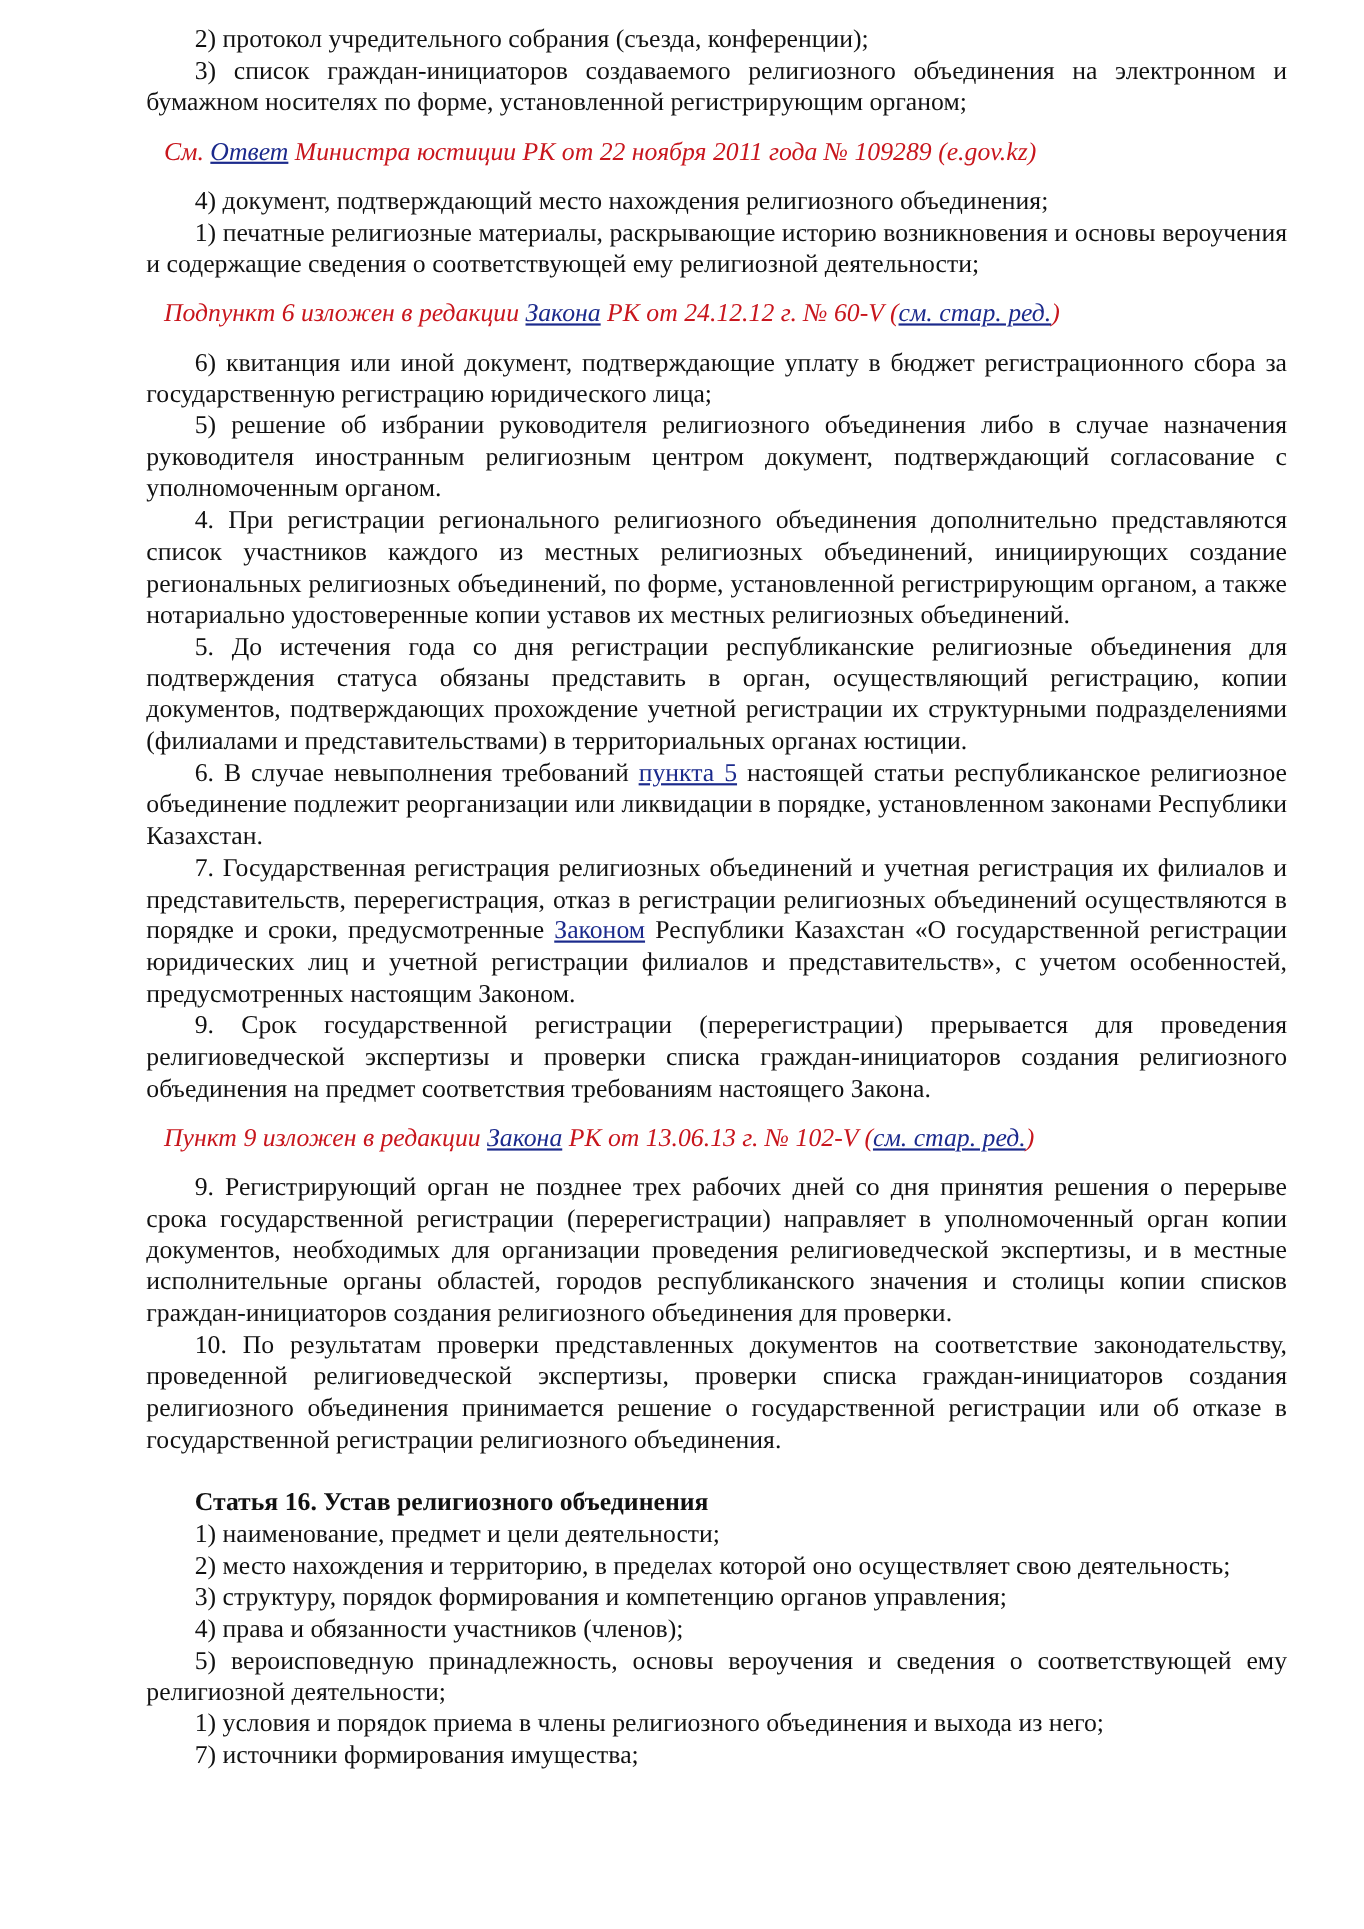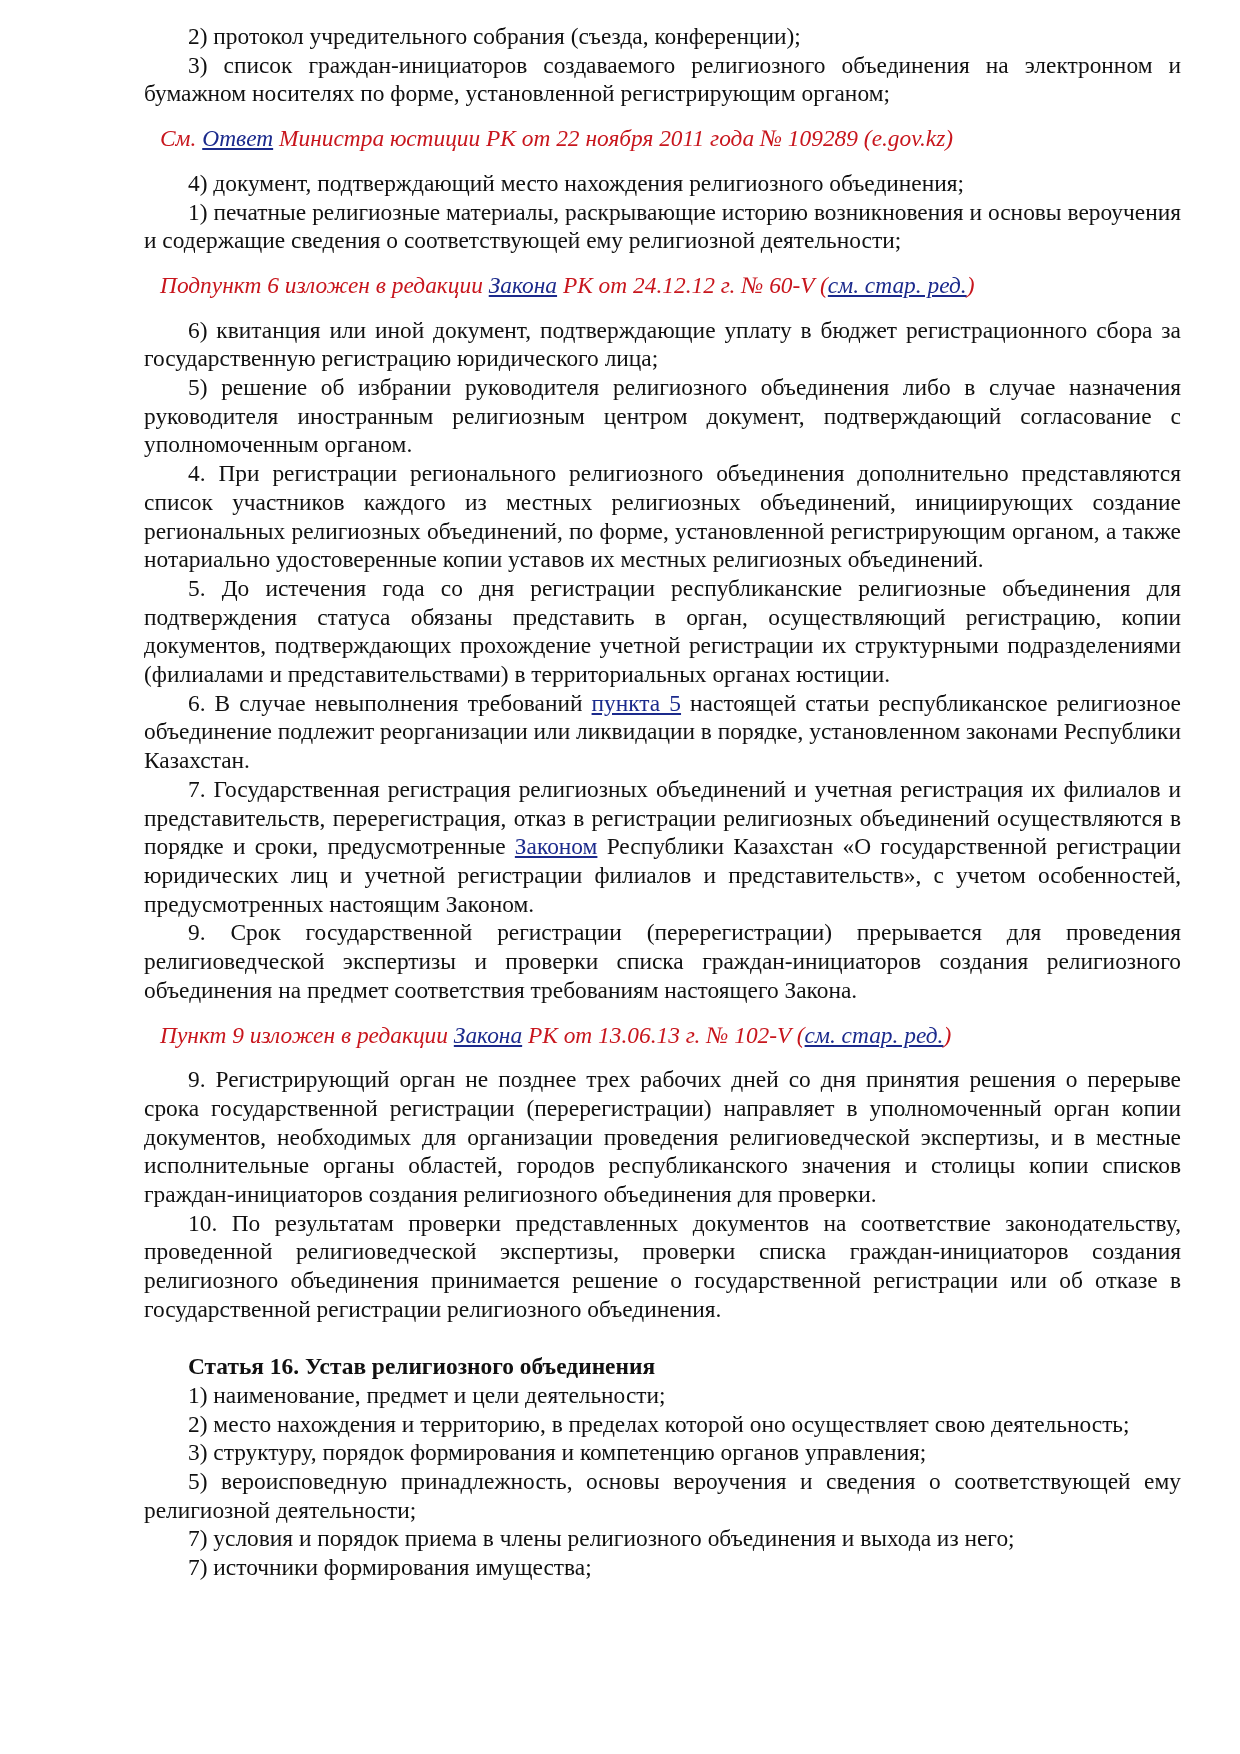--- a/index.html
+++ b/index.html
@@ -8,21 +8,21 @@
       background: #ffffff;
     }
     body {
       width: 1240px;
       height: 1754px;
       position: relative;
       overflow: hidden;
     }
     .page {
       position: absolute;
-      left: 144px;
+      left: 133px;
       top: 22px;
       width: 1037px;
       font-family: "Liberation Serif", serif;
       font-size: 23.4px;
       line-height: 28.7px;
       color: #111111;
     }
     .p {
       margin: 0;
       text-align: justify;
@@ -62,16 +62,17 @@
   <p class="p"><span>6. В случае невыполнения требований </span><span class="link">пункта 5</span><span> настоящей статьи республиканское религиозное объединение подлежит реорганизации или ликвидации в порядке, установленном законами Республики Казахстан.</span></p>
   <p class="p"><span>7. Государственная регистрация религиозных объединений и учетная регистрация их филиалов и представительств, перерегистрация, отказ в регистрации религиозных объединений осуществляются в порядке и сроки, предусмотренные </span><span class="link">Законом</span><span> Республики Казахстан «О государственной регистрации юридических лиц и учетной регистрации филиалов и представительств», с учетом особенностей, предусмотренных настоящим Законом.</span></p>
   <p class="p">9. Срок государственной регистрации (перерегистрации) прерывается для проведения религиоведческой экспертизы и проверки списка граждан-инициаторов создания религиозного объединения на предмет соответствия требованиям настоящего Закона.</p>
   <p class="note"><span>Пункт 9 изложен в редакции </span><span class="link">Закона</span><span> РК от 13.06.13 г. № 102-V (</span><span class="link">см. стар. ред.</span><span>)</span></p>
   <p class="p">9. Регистрирующий орган не позднее трех рабочих дней со дня принятия решения о перерыве срока государственной регистрации (перерегистрации) направляет в уполномоченный орган копии документов, необходимых для организации проведения религиоведческой экспертизы, и в местные исполнительные органы областей, городов республиканского значения и столицы копии списков граждан-инициаторов создания религиозного объединения для проверки.</p>
   <p class="p">10. По результатам проверки представленных документов на соответствие законодательству, проведенной религиоведческой экспертизы, проверки списка граждан-инициаторов создания религиозного объединения принимается решение о государственной регистрации или об отказе в государственной регистрации религиозного объединения.</p>
   <p class="heading">Статья 16. Устав религиозного объединения</p>
   <p class="p">1) наименование, предмет и цели деятельности;</p>
   <p class="p">2) место нахождения и территорию, в пределах которой оно осуществляет свою деятельность;</p>
   <p class="p">3) структуру, порядок формирования и компетенцию органов управления;</p>
+  <p class="p">4) права и обязанности участников (членов);</p>
   <p class="p">5) вероисповедную принадлежность, основы вероучения и сведения о соответствующей ему религиозной деятельности;</p>
-  <p class="p">7) условия и порядок приема в члены религиозного объединения и выхода из него;</p>
+  <p class="p">1) условия и порядок приема в члены религиозного объединения и выхода из него;</p>
   <p class="p">7) источники формирования имущества;</p>
 </div>
 
 </body></html>

